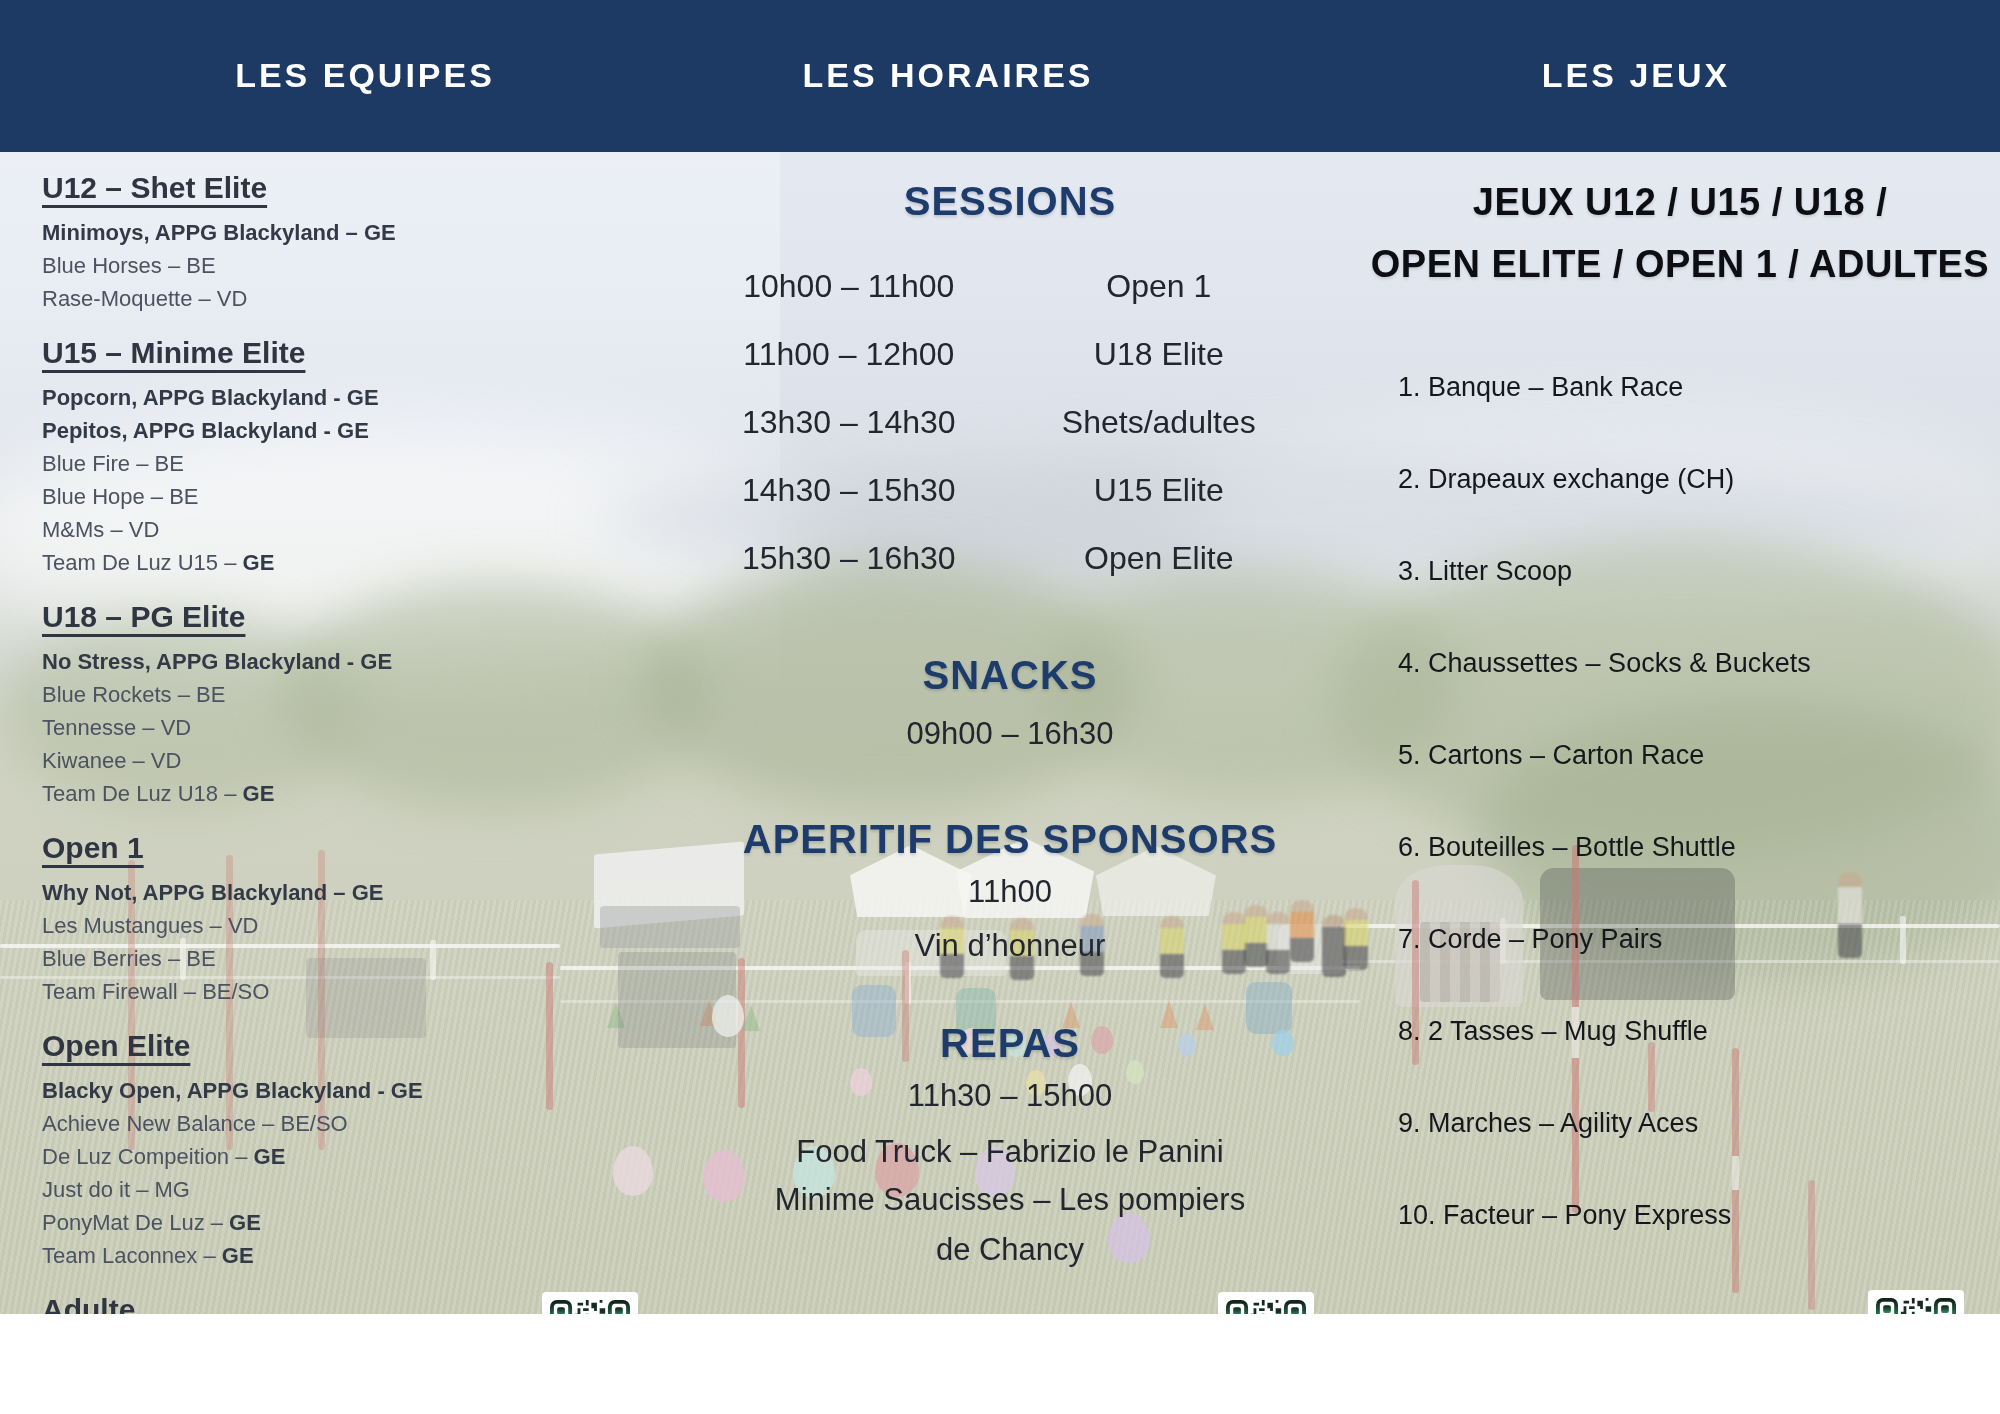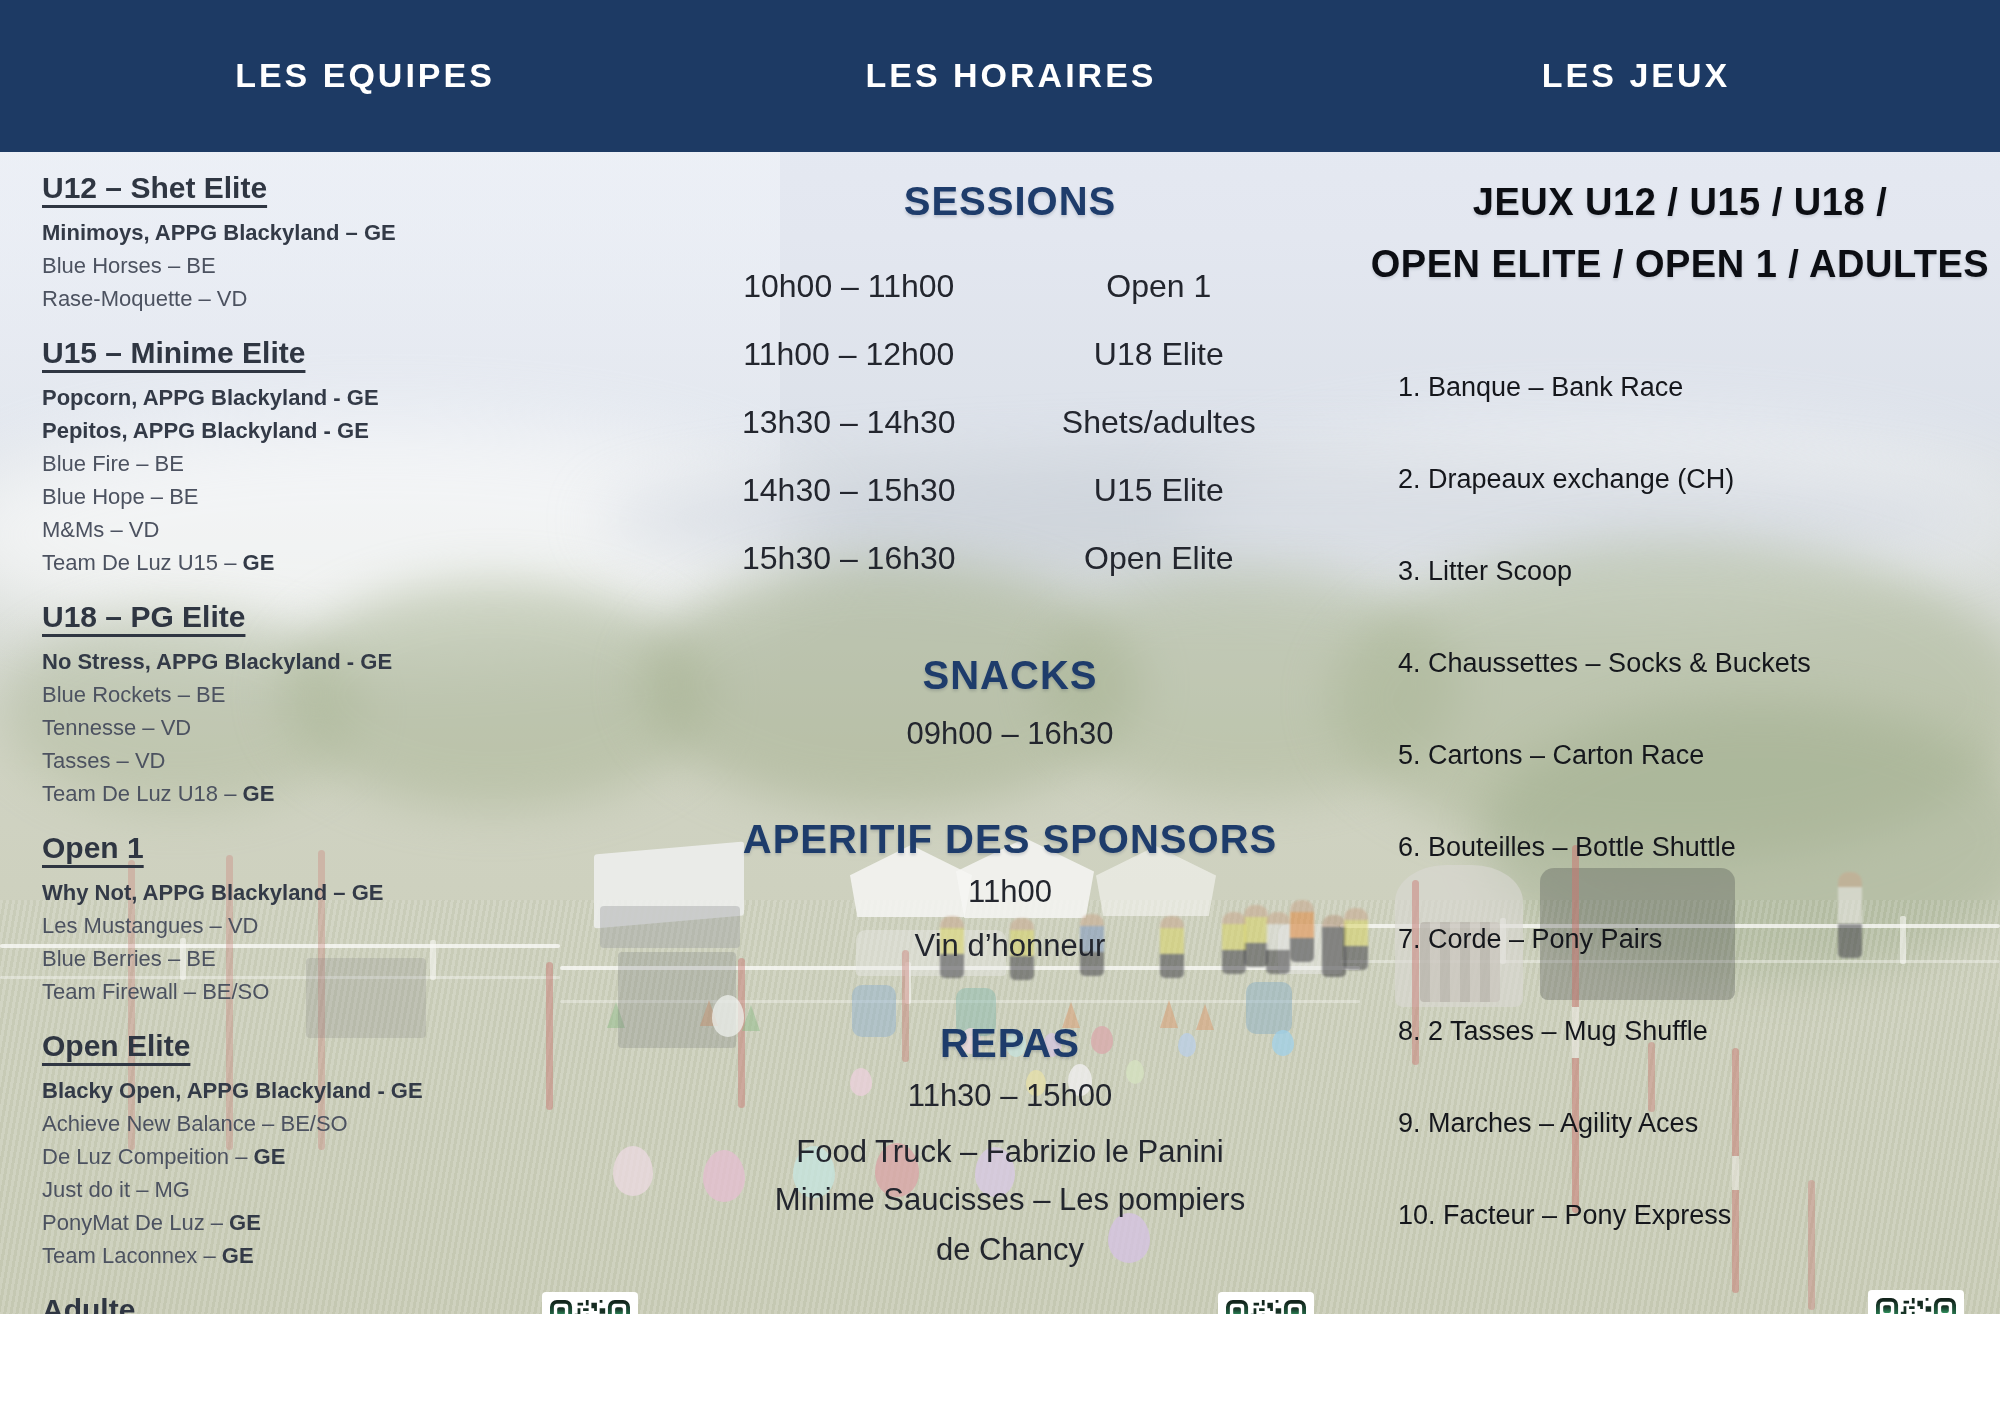--- a/index.html
+++ b/index.html
@@ -162,21 +162,21 @@
     <div class="balloon" style="left:1091px;top:1026px;width:22px;height:28px;background:#d9a8ab;"></div>
     <div class="balloon" style="left:1178px;top:1033px;width:18px;height:24px;background:#b9cfe8;"></div>
     <div class="balloon" style="left:1126px;top:1060px;width:18px;height:24px;background:#d5e3c0;"></div>
     <div class="balloon" style="left:1068px;top:1064px;width:24px;height:32px;background:#f2f0f2;"></div>
     <div class="balloon" style="left:1026px;top:1070px;width:20px;height:26px;background:#e7e0a8;"></div>
     <div class="balloon" style="left:1272px;top:1030px;width:22px;height:26px;background:#9fd0e8;"></div>
   </div>
 
   <div class="topbar">
     <span class="t" style="left:365px;">LES EQUIPES</span>
-    <span class="t" style="left:1011px;">LES HORAIRES</span>
+    <span class="t" style="left:948px;">LES HORAIRES</span>
     <span class="t" style="left:1636px;">LES JEUX</span>
   </div>
 
   <div class="col-left">
     <h2 class="sec-title first">U12 – Shet Elite</h2>
     <p class="team bold"><span>Minimoys, APPG Blackyland – GE</span><b></b></p>
     <p class="team"><span>Blue Horses – BE</span><b></b></p>
     <p class="team"><span>Rase-Moquette – VD</span><b></b></p>
 
     <h2 class="sec-title">U15 – Minime Elite</h2>
@@ -184,21 +184,21 @@
     <p class="team bold"><span>Pepitos, APPG Blackyland - GE</span><b></b></p>
     <p class="team"><span>Blue Fire – BE</span><b></b></p>
     <p class="team"><span>Blue Hope – BE</span><b></b></p>
     <p class="team"><span>M&amp;Ms – VD</span><b></b></p>
     <p class="team"><span>Team De Luz U15 – </span><b>GE</b></p>
 
     <h2 class="sec-title">U18 – PG Elite</h2>
     <p class="team bold"><span>No Stress, APPG Blackyland - GE</span><b></b></p>
     <p class="team"><span>Blue Rockets – BE</span><b></b></p>
     <p class="team"><span>Tennesse – VD</span><b></b></p>
-    <p class="team"><span>Tasses – VD</span><b></b></p>
+    <p class="team"><span>Kiwanee – VD</span><b></b></p>
     <p class="team"><span>Team De Luz U18 – </span><b>GE</b></p>
 
     <h2 class="sec-title">Open 1</h2>
     <p class="team bold"><span>Why Not, APPG Blackyland – GE</span><b></b></p>
     <p class="team"><span>Les Mustangues – VD</span><b></b></p>
     <p class="team"><span>Blue Berries – BE</span><b></b></p>
     <p class="team"><span>Team Firewall – BE/SO</span><b></b></p>
 
     <h2 class="sec-title">Open Elite</h2>
     <p class="team bold"><span>Blacky Open, APPG Blackyland - GE</span><b></b></p>

